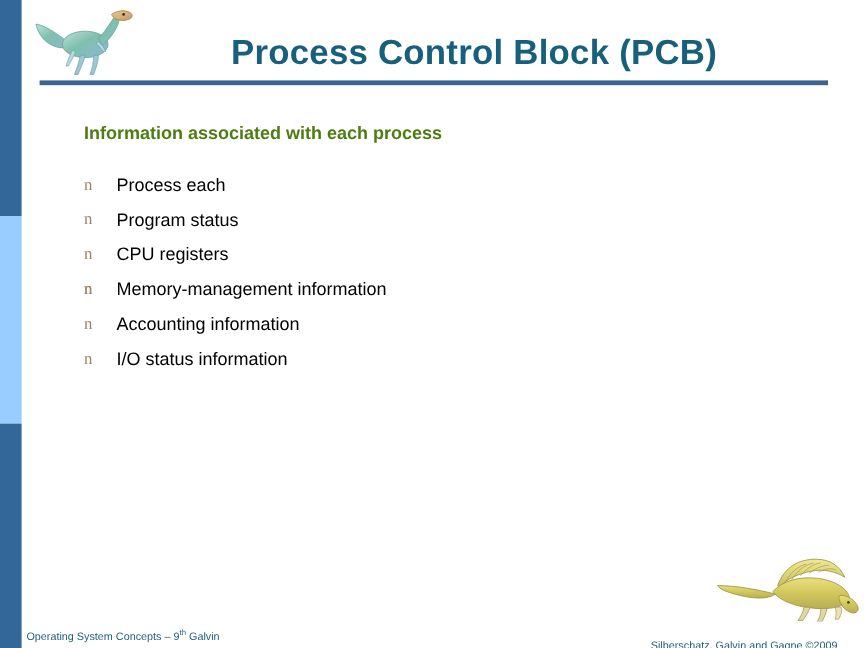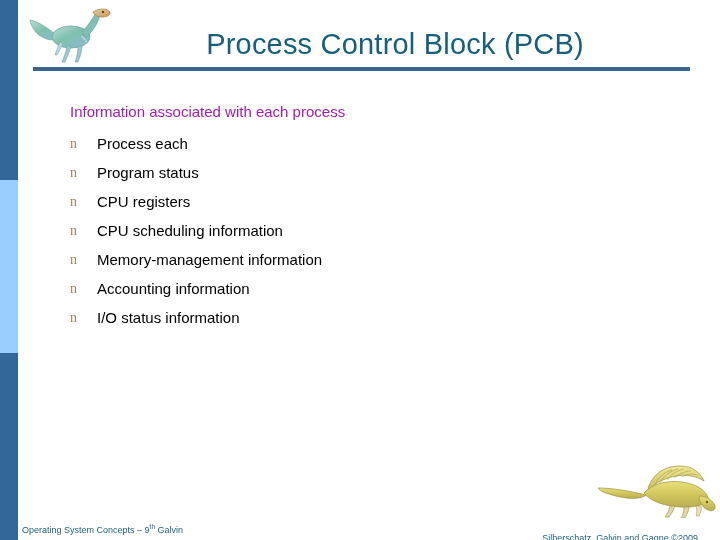--- a/index.html
+++ b/index.html
@@ -45,21 +45,21 @@
 
   
   .slide-title {
     position: absolute;
     left: 100px;
     top: 26px;
     width: 590px;
     text-align: center;
     color: #17607d;
     font-size: 29px;
-    font-weight: normal;
+    font-weight: bold;
     letter-spacing: 0.2px;
     line-height: 36px;
     white-space: nowrap;
   }
 
   .title-rule {
     position: absolute;
     left: 33px;
     top: 67px;
     width: 657px;
@@ -69,25 +69,25 @@
 
   
   .body-area {
     position: absolute;
     left: 70px;
     top: 102px;
     width: 620px;
   }
 
   .lead-line {
-    color: #a21caf;
+    color: #4d7c0f;
     font-size: 15px;
-    font-weight: normal;
+    font-weight: bold;
     line-height: 20px;
-    margin: 0 0 12px 0;
+    margin: 0 0 23px 0;
   }
 
   ul.bullets {
     list-style: none;
     margin: 0;
     padding: 0;
   }
 
   ul.bullets li {
     position: relative;
@@ -208,21 +208,20 @@
       <li>
         <span class="bullet-glyph">n</span>
         <span>Program status</span>
       </li>
       <li>
         <span class="bullet-glyph">n</span>
         <span>CPU registers</span>
       </li>
       <li>
         <span class="bullet-glyph">n</span>
-        <span>CPU scheduling information</span>
       </li>
       <li>
         <span class="bullet-glyph">n</span>
         <span>Memory-management information</span>
       </li>
       <li>
         <span class="bullet-glyph">n</span>
         <span>Accounting information</span>
       </li>
       <li>

